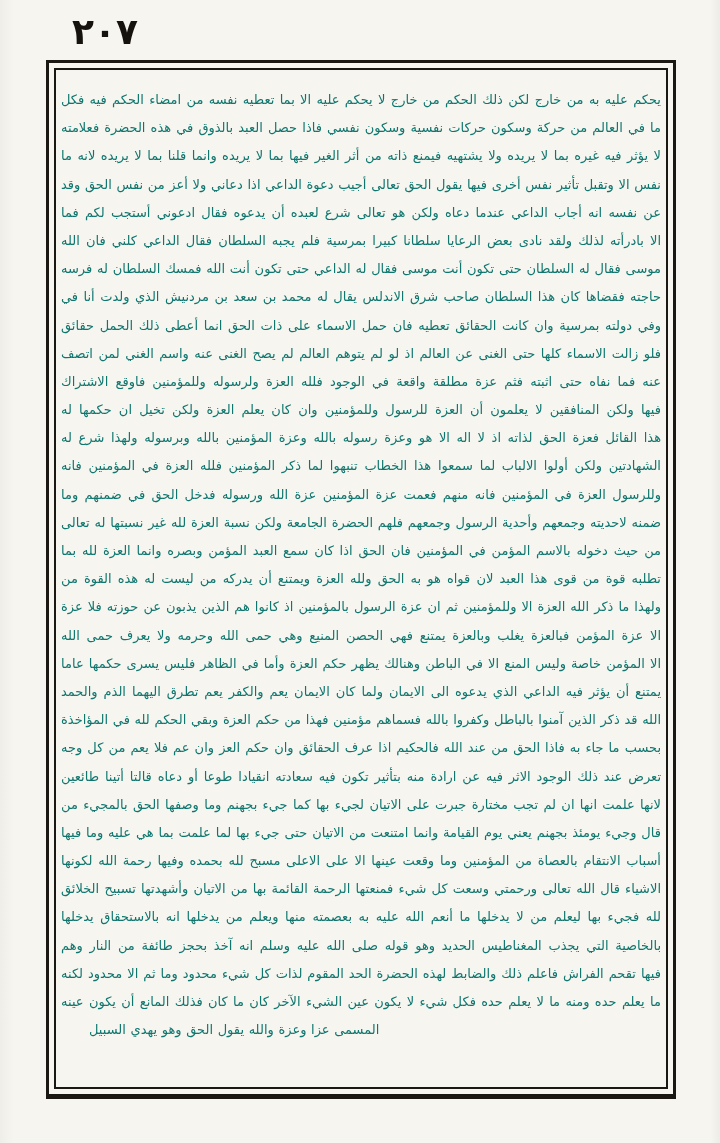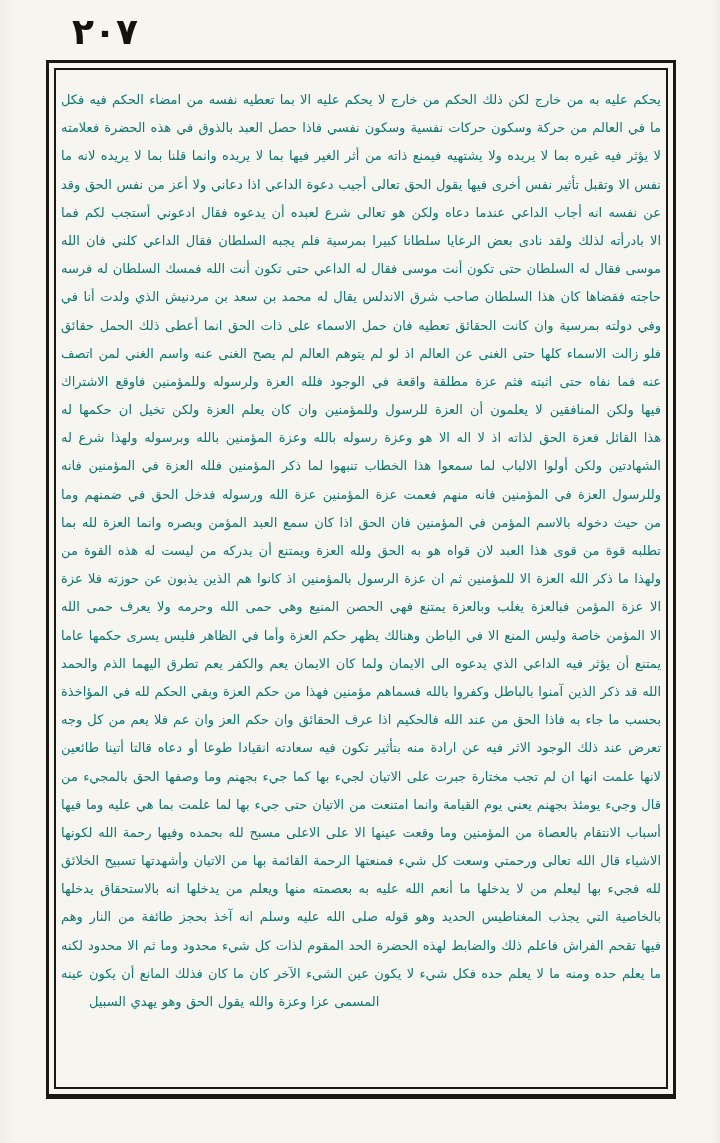--- a/index.html
+++ b/index.html
@@ -91,23 +91,24 @@
         <div class="text-line">الا بادرأته لذلك ولقد نادى بعض الرعايا سلطانا كبيرا بمرسية فلم يجبه السلطان فقال الداعي كلني فان الله تعالى كلم</div>
         <div class="text-line">موسى فقال له السلطان حتى تكون أنت موسى فقال له الداعي حتى تكون أنت الله فمسك السلطان له فرسه حتى ذكر له</div>
         <div class="text-line">حاجته فقضاها كان هذا السلطان صاحب شرق الاندلس يقال له محمد بن سعد بن مردنيش الذي ولدت أنا في زمانه</div>
         <div class="text-line">وفي دولته بمرسية وان كانت الحقائق تعطيه فان حمل الاسماء على ذات الحق انما أعطى ذلك الحمل حقائق المحدثات</div>
         <div class="text-line">فلو زالت الاسماء كلها حتى الغنى عن العالم اذ لو لم يتوهم العالم لم يصح الغنى عنه واسم الغني لمن اتصف بالغنى</div>
         <div class="text-line">عنه فما نفاه حتى اثبته فثم عزة مطلقة واقعة في الوجود فلله العزة ولرسوله وللمؤمنين فاوقع الاشتراك</div>
         <div class="text-line">فيها ولكن المنافقين لا يعلمون أن العزة للرسول وللمؤمنين وان كان يعلم العزة ولكن تخيل ان حكمها له ولامثاله</div>
         <div class="text-line">هذا القائل فعزة الحق لذاته اذ لا اله الا هو وعزة رسوله بالله وعزة المؤمنين بالله وبرسوله ولهذا شرع له</div>
         <div class="text-line">الشهادتين ولكن أولوا الالباب لما سمعوا هذا الخطاب تنبهوا لما ذكر المؤمنين فلله العزة في المؤمنين فانه المؤمن</div>
         <div class="text-line">وللرسول العزة في المؤمنين فانه منهم فعمت عزة المؤمنين عزة الله ورسوله فدخل الحق في ضمنهم وما دخلوا في</div>
+        <div class="text-line">ضمنه لاحديته وجمعهم وأحدية الرسول وجمعهم فلهم الحضرة الجامعة ولكن نسبة العزة لله غير نسبتها له تعالى</div>
         <div class="text-line">من حيث دخوله بالاسم المؤمن في المؤمنين فان الحق اذا كان سمع العبد المؤمن وبصره وانما العزة لله بما</div>
         <div class="text-line">تطلبه قوة من قوى هذا العبد لان قواه هو به الحق ولله العزة ويمتنع أن يدركه من ليست له هذه القوة من المخلوقين</div>
-        <div class="text-line">ولهذا ما ذكر الله العزة الا للمؤمنين ثم ان عزة الرسول بالمؤمنين اذ كانوا هم الذين يذبون عن حوزته فلا عزة</div>
+        <div class="text-line">ولهذا ما ذكر الله العزة الا وللمؤمنين ثم ان عزة الرسول بالمؤمنين اذ كانوا هم الذين يذبون عن حوزته فلا عزة</div>
         <div class="text-line">الا عزة المؤمن فبالعزة يغلب وبالعزة يمتنع فهي الحصن المنيع وهي حمى الله وحرمه ولا يعرف حمى الله ويحترمه</div>
         <div class="text-line">الا المؤمن خاصة وليس المنع الا في الباطن وهنالك يظهر حكم العزة وأما في الظاهر فليس يسرى حكمها عاما في المنع</div>
         <div class="text-line">يمتنع أن يؤثر فيه الداعي الذي يدعوه الى الايمان ولما كان الايمان يعم والكفر يعم تطرق اليهما الذم والحمد فان</div>
         <div class="text-line">الله قد ذكر الذين آمنوا بالباطل وكفروا بالله فسماهم مؤمنين فهذا من حكم العزة وبقي الحكم لله في المؤاخذة</div>
         <div class="text-line">بحسب ما جاء به فاذا الحق من عند الله فالحكيم اذا عرف الحقائق وان حكم العز وان عم فلا يعم من كل وجه</div>
         <div class="text-line">تعرض عند ذلك الوجود الاثر فيه عن ارادة منه بتأثير تكون فيه سعادته انقيادا طوعا أو دعاه قالتا أتينا طائعين</div>
         <div class="text-line">لانها علمت انها ان لم تجب مختارة جبرت على الاتيان لجيء بها كما جيء بجهنم وما وصفها الحق بالمجيء من ذاتها وانما</div>
         <div class="text-line">قال وجيء يومئذ بجهنم يعني يوم القيامة وانما امتنعت من الاتيان حتى جيء بها لما علمت بما هي عليه وما فيها من</div>
         <div class="text-line">أسباب الانتقام بالعصاة من المؤمنين وما وقعت عينها الا على الاعلى مسبح لله بحمده وفيها رحمة الله لكونها دخلت في</div>
         <div class="text-line">الاشياء قال الله تعالى ورحمتي وسعت كل شيء فمنعتها الرحمة القائمة بها من الاتيان وأشهدتها تسبيح الخلائق وطاعتهم</div>

